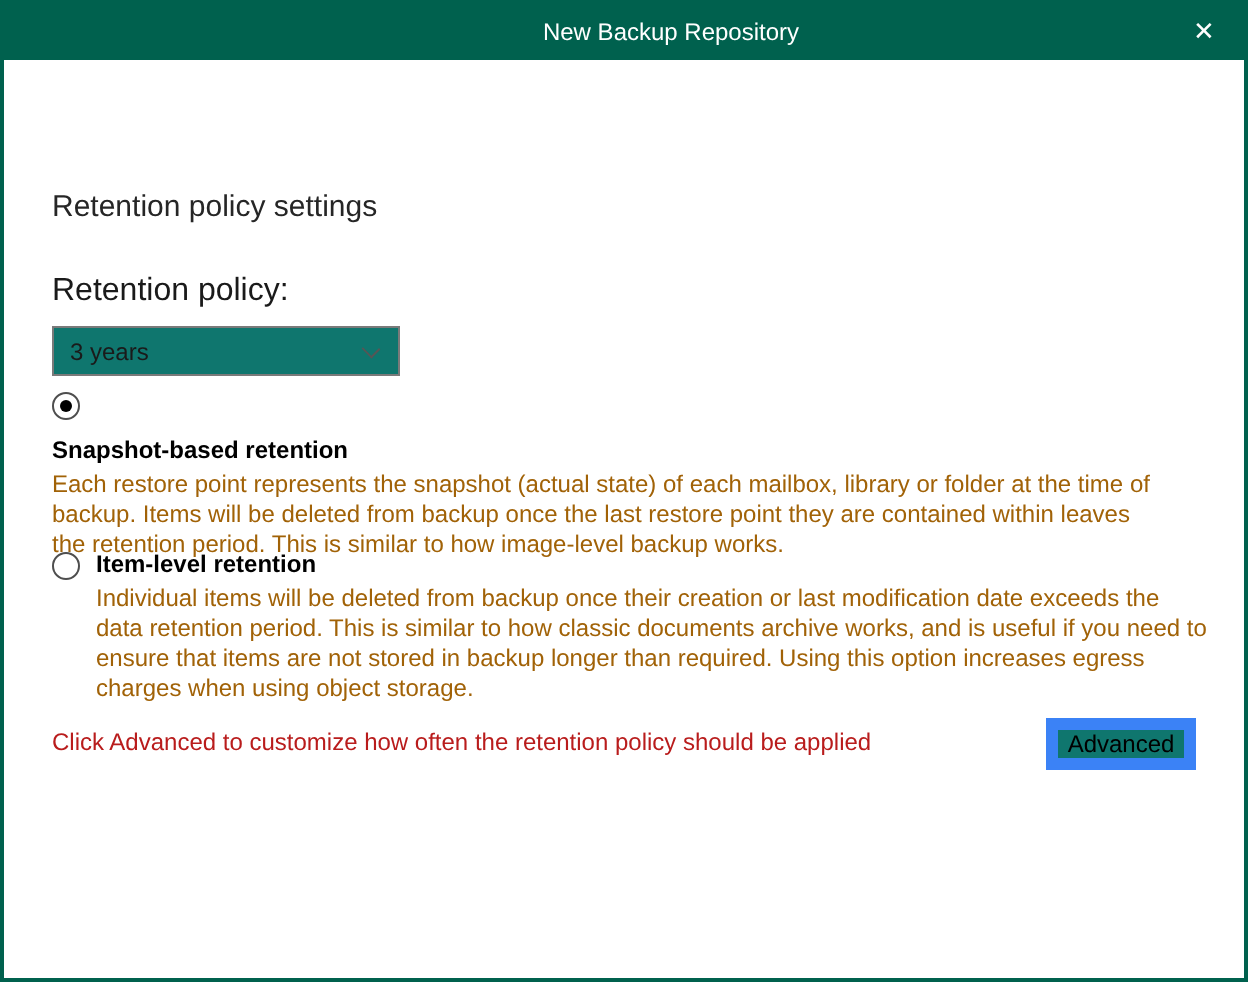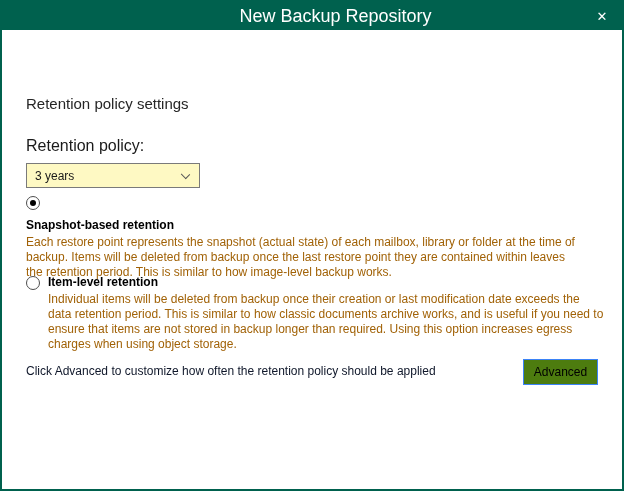--- a/index.html
+++ b/index.html
@@ -17,21 +17,21 @@
   .titlebar {
     position: relative;
     height: 28px;
     background: #00614E;
     display: flex;
     align-items: center;
     justify-content: center;
   }
   .titlebar-text {
     color: #ffffff;
-    font-size: 18px;
+    font-size: 12px;
     padding-left: 47px;
   }
   .close-btn {
     position: absolute;
     right: 0; top: 0;
     width: 40px; height: 28px;
     display: flex; align-items: center; justify-content: center;
     color: #ffffff;
     font-size: 13px;
     font-weight: bold;
@@ -59,21 +59,21 @@
     left: 24px; top: 64px;
     font-size: 16px;
     color: #1a1a1a;
   }
 
   .combobox {
     position: absolute;
     left: 24px; top: 90px;
     width: 174px; height: 25px;
     border: 1px solid #7a7a7a;
-    background: #fef9c3;
+    background: #0f766e;
     display: flex;
     align-items: center;
     padding-left: 8px;
     font-size: 12px;
     cursor: default;
   }
   .combobox .chevron {
     position: absolute;
     right: 10px; top: 8px;
     width: 7px; height: 7px;
@@ -124,28 +124,28 @@
   .option-desc {
     font-size: 12px;
     line-height: 15px;
     color: #a16207;
   }
 
   .advanced-row-text {
     position: absolute;
     left: 24px; top: 291px;
     font-size: 12px;
-    color: #0f172a;
+    color: #b91c1c;
   }
 
   .btn {
     height: 26px;
     width: 75px;
-    background: #4d7c0f;
-    border: 1px solid #3b82f6;
+    background: #0f766e;
+    border: 6px solid #3b82f6;
     font-size: 12px;
     font-family: "Liberation Sans", "DejaVu Sans", sans-serif;
     color: #000;
     display: flex;
     align-items: center;
     justify-content: center;
     cursor: default;
   }
   .btn.default { border: 2px solid #0078D7; background: #e1e1e1; }
 

